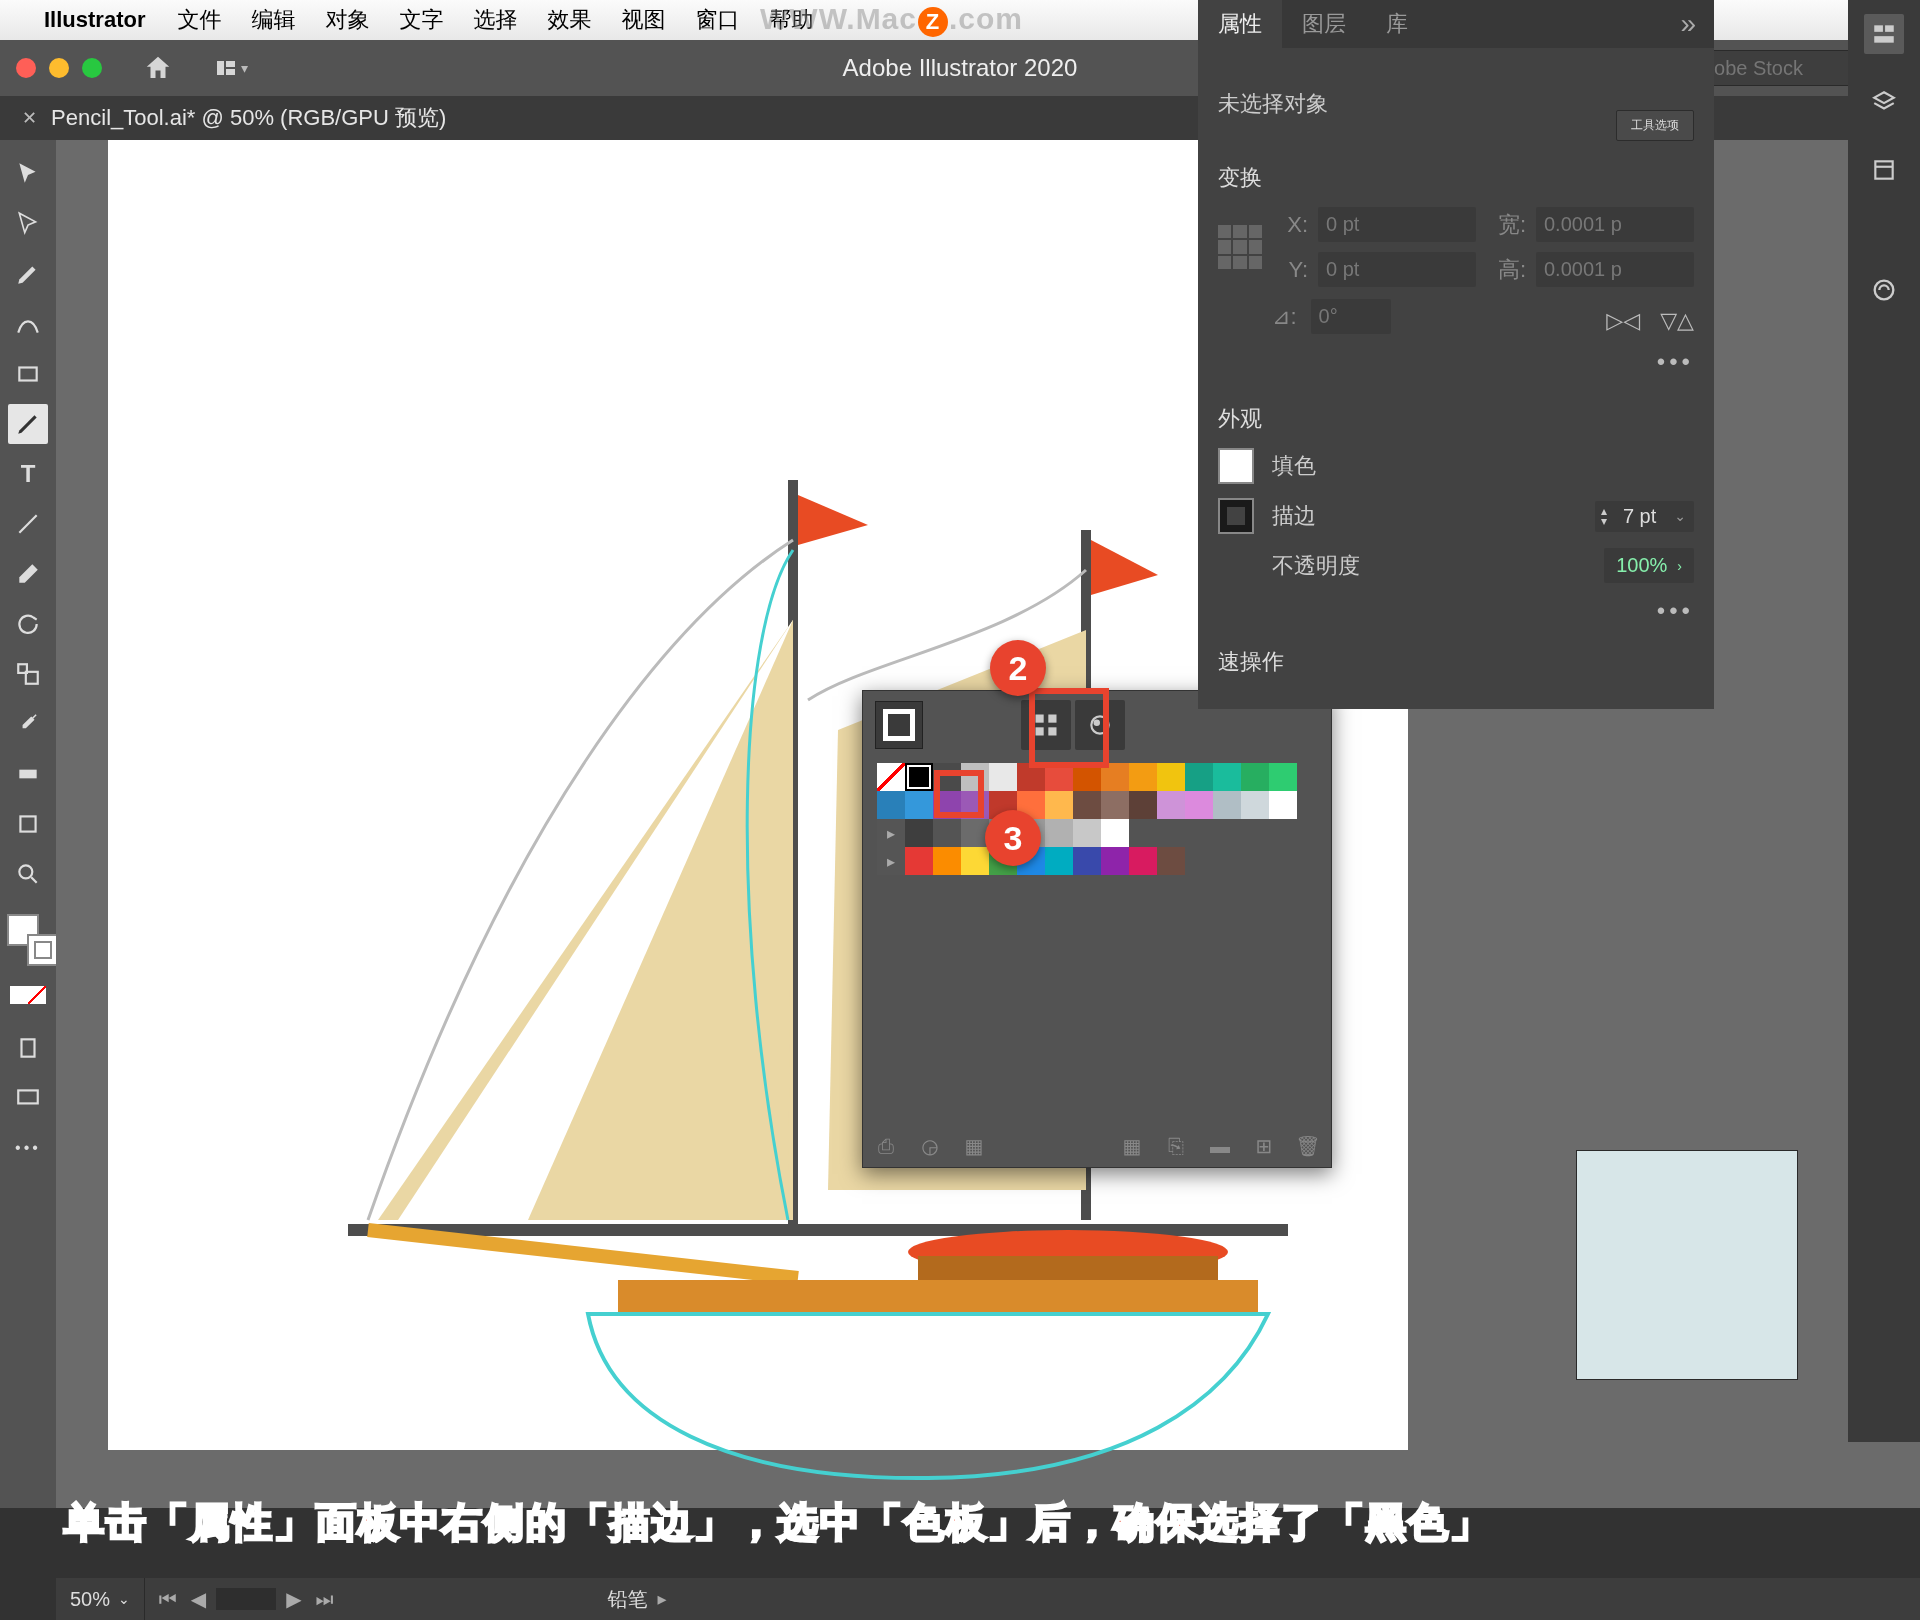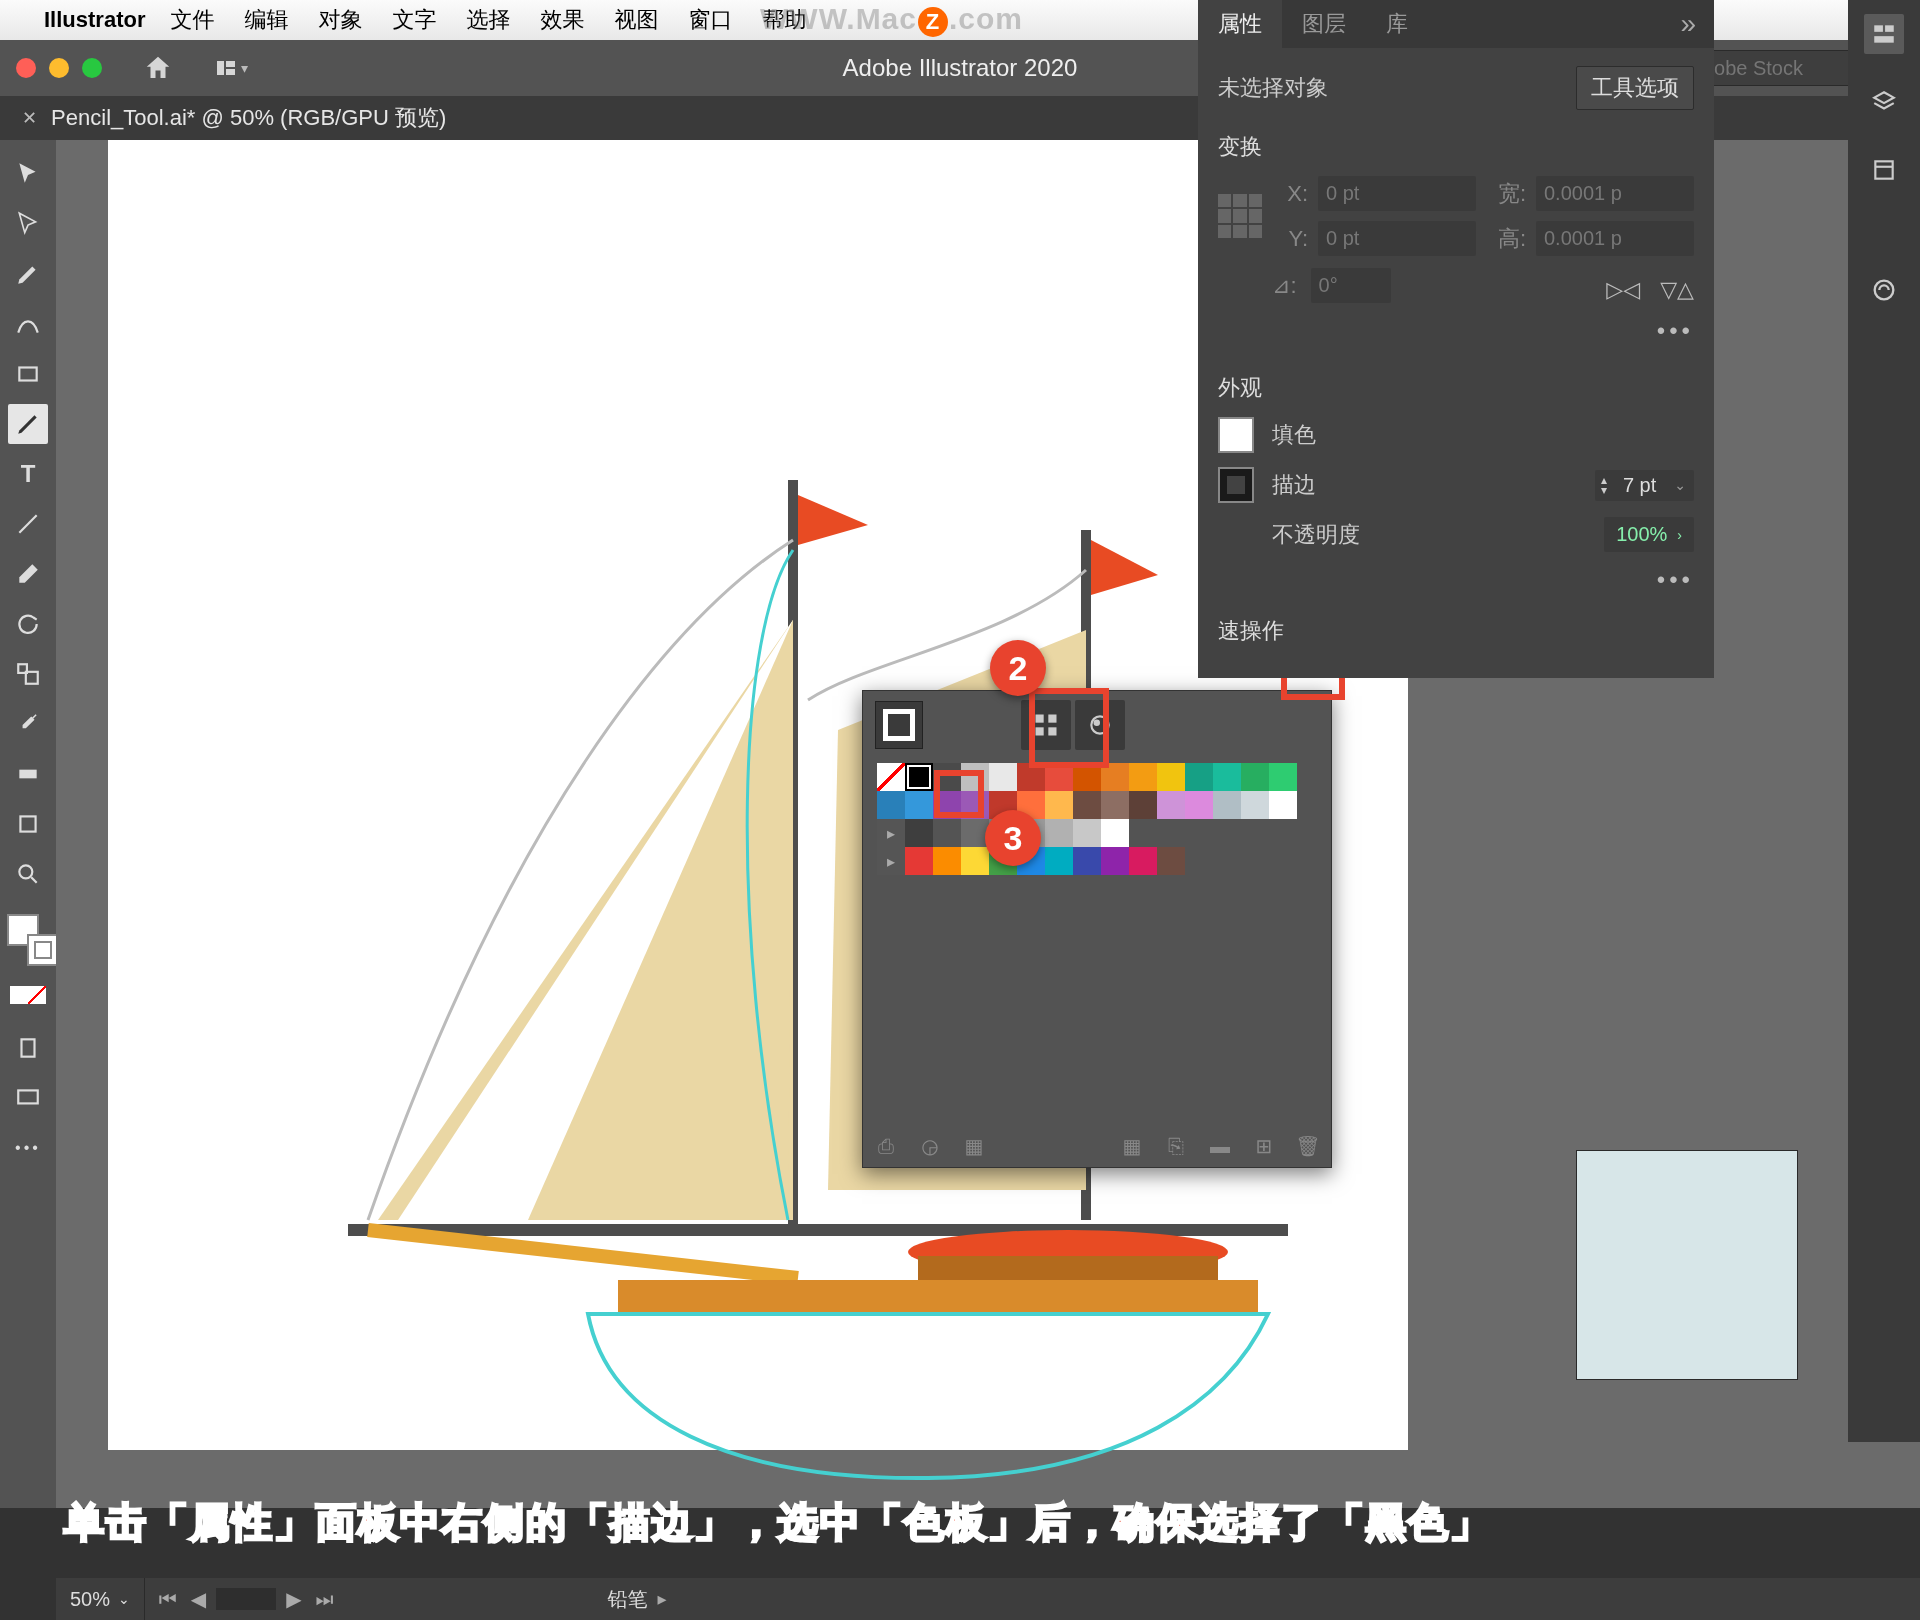--- a/index.html
+++ b/index.html
@@ -1,21 +1,21 @@
 <!DOCTYPE html>
 <html><head>
 <meta charset="utf-8">
 <style>
 * { margin:0; padding:0; box-sizing:border-box; font-family:-apple-system,"Helvetica Neue",Arial,sans-serif; }
 body { background:#323232; width:1920px; height:1620px; overflow:hidden; position:relative; }
 
 
 .menubar { height:40px; background:linear-gradient(#fbfbfb,#e8e8e8); display:flex; align-items:center; padding:0 20px; font-size:22px; color:#000; }
 .menubar .apple { margin-right:24px; font-size:26px; }
-.menubar .appname { font-weight:700; margin-right:25px; }
+.menubar .appname { font-weight:700; margin-right:32px; }
 .menubar span.mi { margin-right:30px; }
 .watermark { position:absolute; left:760px; top:2px; font-size:30px; color:rgba(120,120,120,.4); font-weight:600; letter-spacing:1px; }
 .watermark .z { background:#f60; color:#fff; border-radius:50%; width:30px; height:30px; display:inline-flex; align-items:center; justify-content:center; font-size:22px; margin:0 1px; }
 
 
 .topbar { height:56px; background:#535353; display:flex; align-items:center; padding:0 16px; justify-content:space-between; }
 .traffic { display:flex; gap:13px; align-items:center; }
 .tl { width:20px; height:20px; border-radius:50%; }
 .tl.r{background:#ff5f57}.tl.y{background:#febc2e}.tl.g{background:#28c840}
 .home-ic { width:30px; height:30px; margin-left:28px; color:#d6d6d6; }
@@ -68,21 +68,21 @@
 .rb1{left:1281px;top:636px;width:64px;height:64px}.rb2{left:1029px;top:688px;width:80px;height:80px}.rb3{left:934px;top:770px;width:50px;height:48px}
 
 
 .props { position:absolute; right:206px; top:0; width:516px; background:#424242; color:#ccc; }
 .props-tabs { height:48px; display:flex; align-items:center; background:#383838; }
 .ptab { padding:0 20px; height:100%; display:flex; align-items:center; font-size:22px; color:#999; }
 .ptab.active { background:#424242; color:#eee; }
 .ptab-more { margin-left:auto; padding:0 18px; color:#aaa; font-size:28px; }
 .props-body { padding:18px 20px; font-size:22px; }
 .row { display:flex; align-items:center; margin-bottom:14px; gap:14px; }
-.row .btn { background:#4a4a4a; border:1px solid #2c2c2c; padding:6px 14px; color:#ddd; font-size:22px; margin-left:auto; border-radius:2px; }
+.row .btn { background:#4a4a4a; border:1px solid #2c2c2c; padding:6px 14px; color:#ddd; font-size:12px; margin-left:auto; border-radius:2px;margin-top:44px; }
 .sect { color:#ddd; font-size:22px; margin:22px 0 14px; }
 .transform-grid { display:grid; grid-template-columns:40px 40px 1fr 40px 1fr; gap:10px; align-items:center; }
 .tg-anchor { grid-row:1/3; width:44px; height:44px; display:grid; grid-template-columns:repeat(3,1fr); grid-template-rows:repeat(3,1fr); gap:2px; }
 .tg-anchor div{background:#666}
 .tg-lab { color:#888; font-size:22px; text-align:right; }
 .tg-inp { background:#3a3a3a; padding:6px 8px; color:#777; font-size:20px; border-radius:2px; }
 .flip-row { display:flex; justify-content:flex-end; gap:20px; margin-top:8px; color:#bbb; }
 .ellips { text-align:right; color:#bbb; margin-top:4px; font-size:24px; letter-spacing:4px; }
 .appearance { margin-top:28px; }
 .ap-row { display:flex; align-items:center; gap:18px; margin-bottom:14px; }

